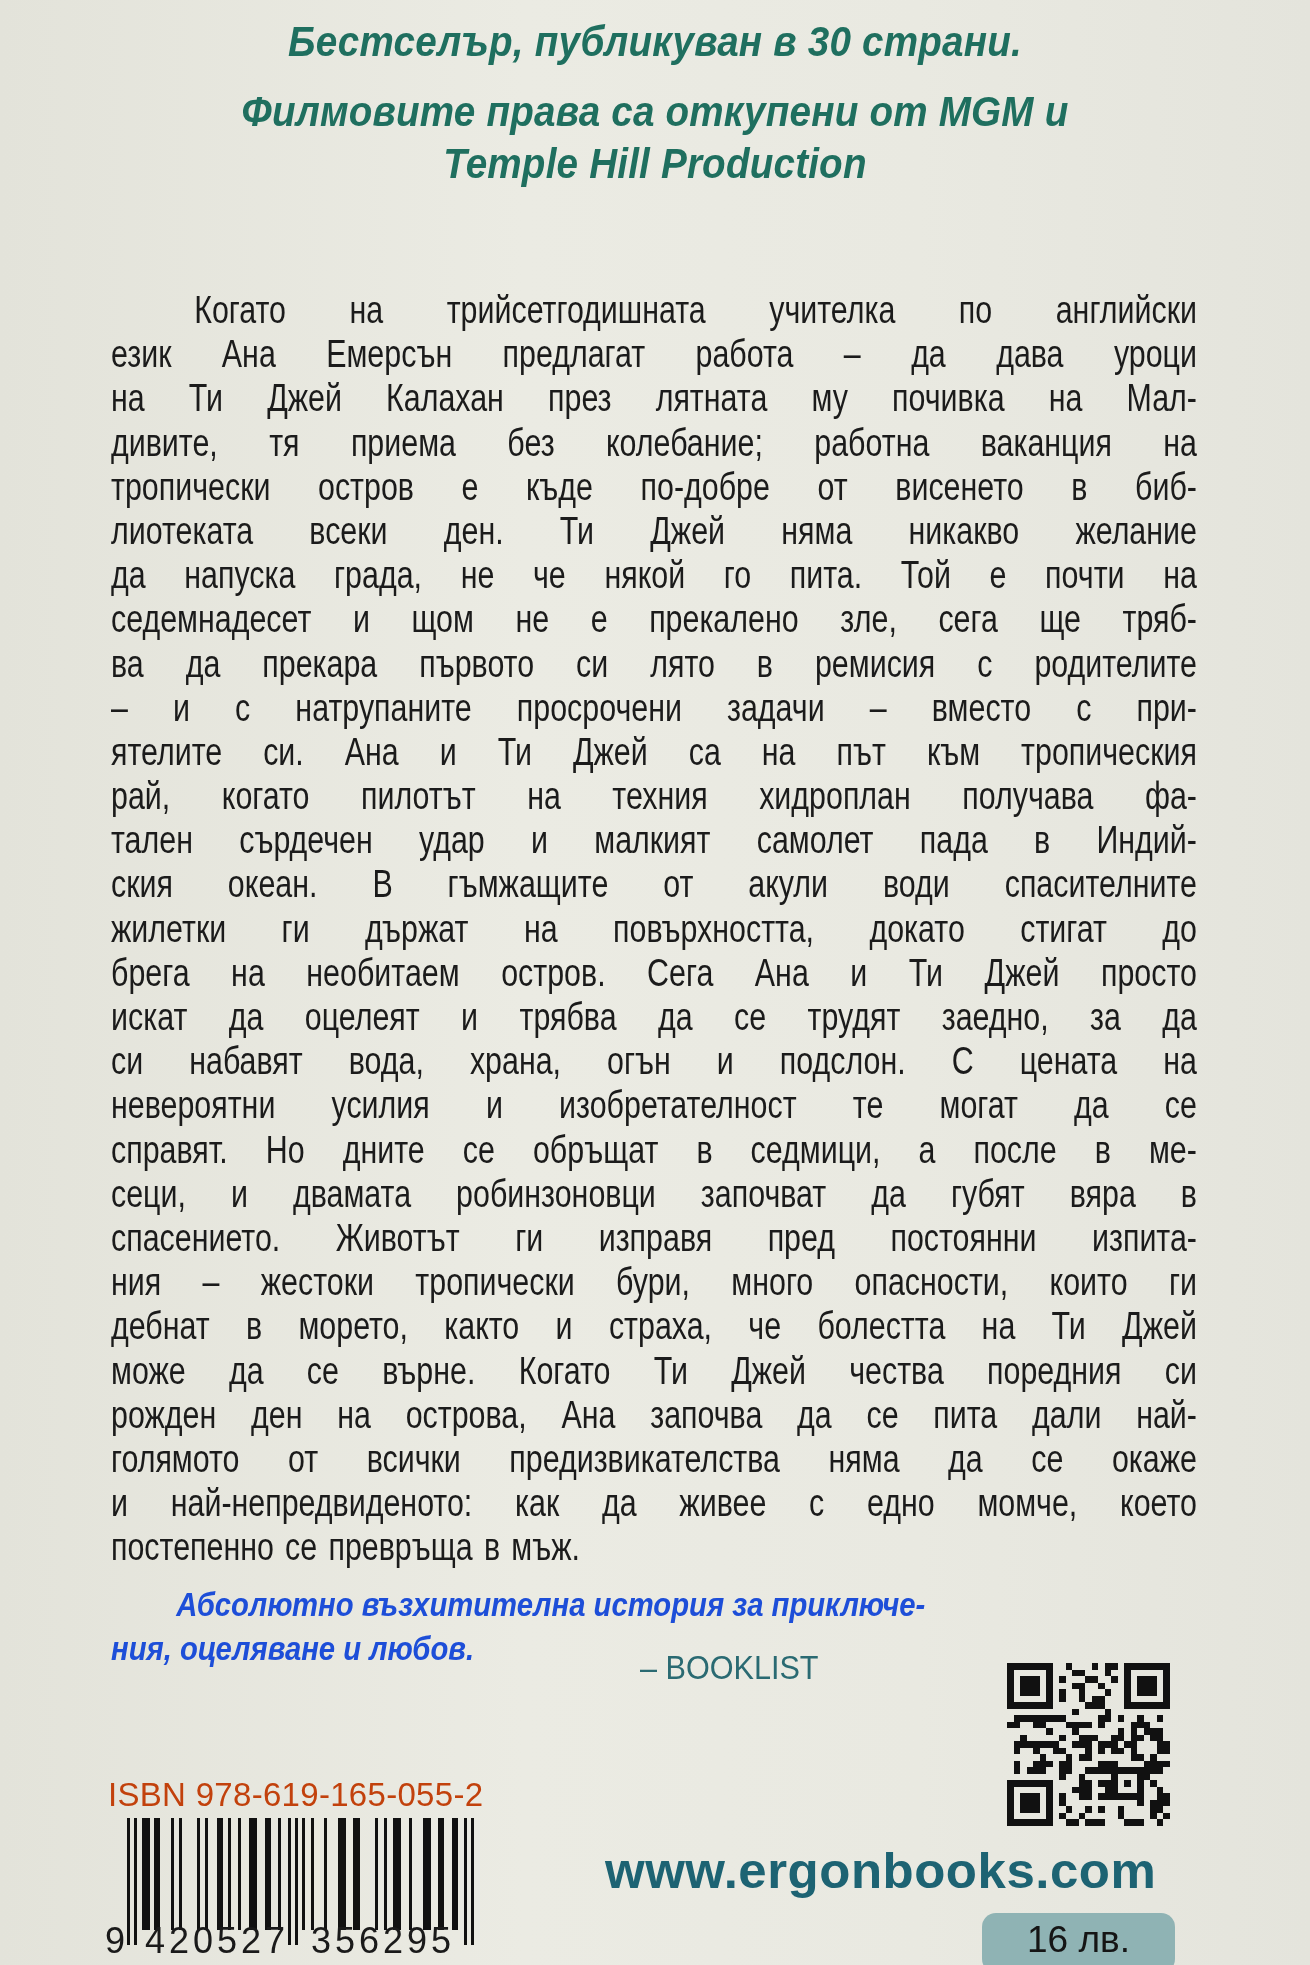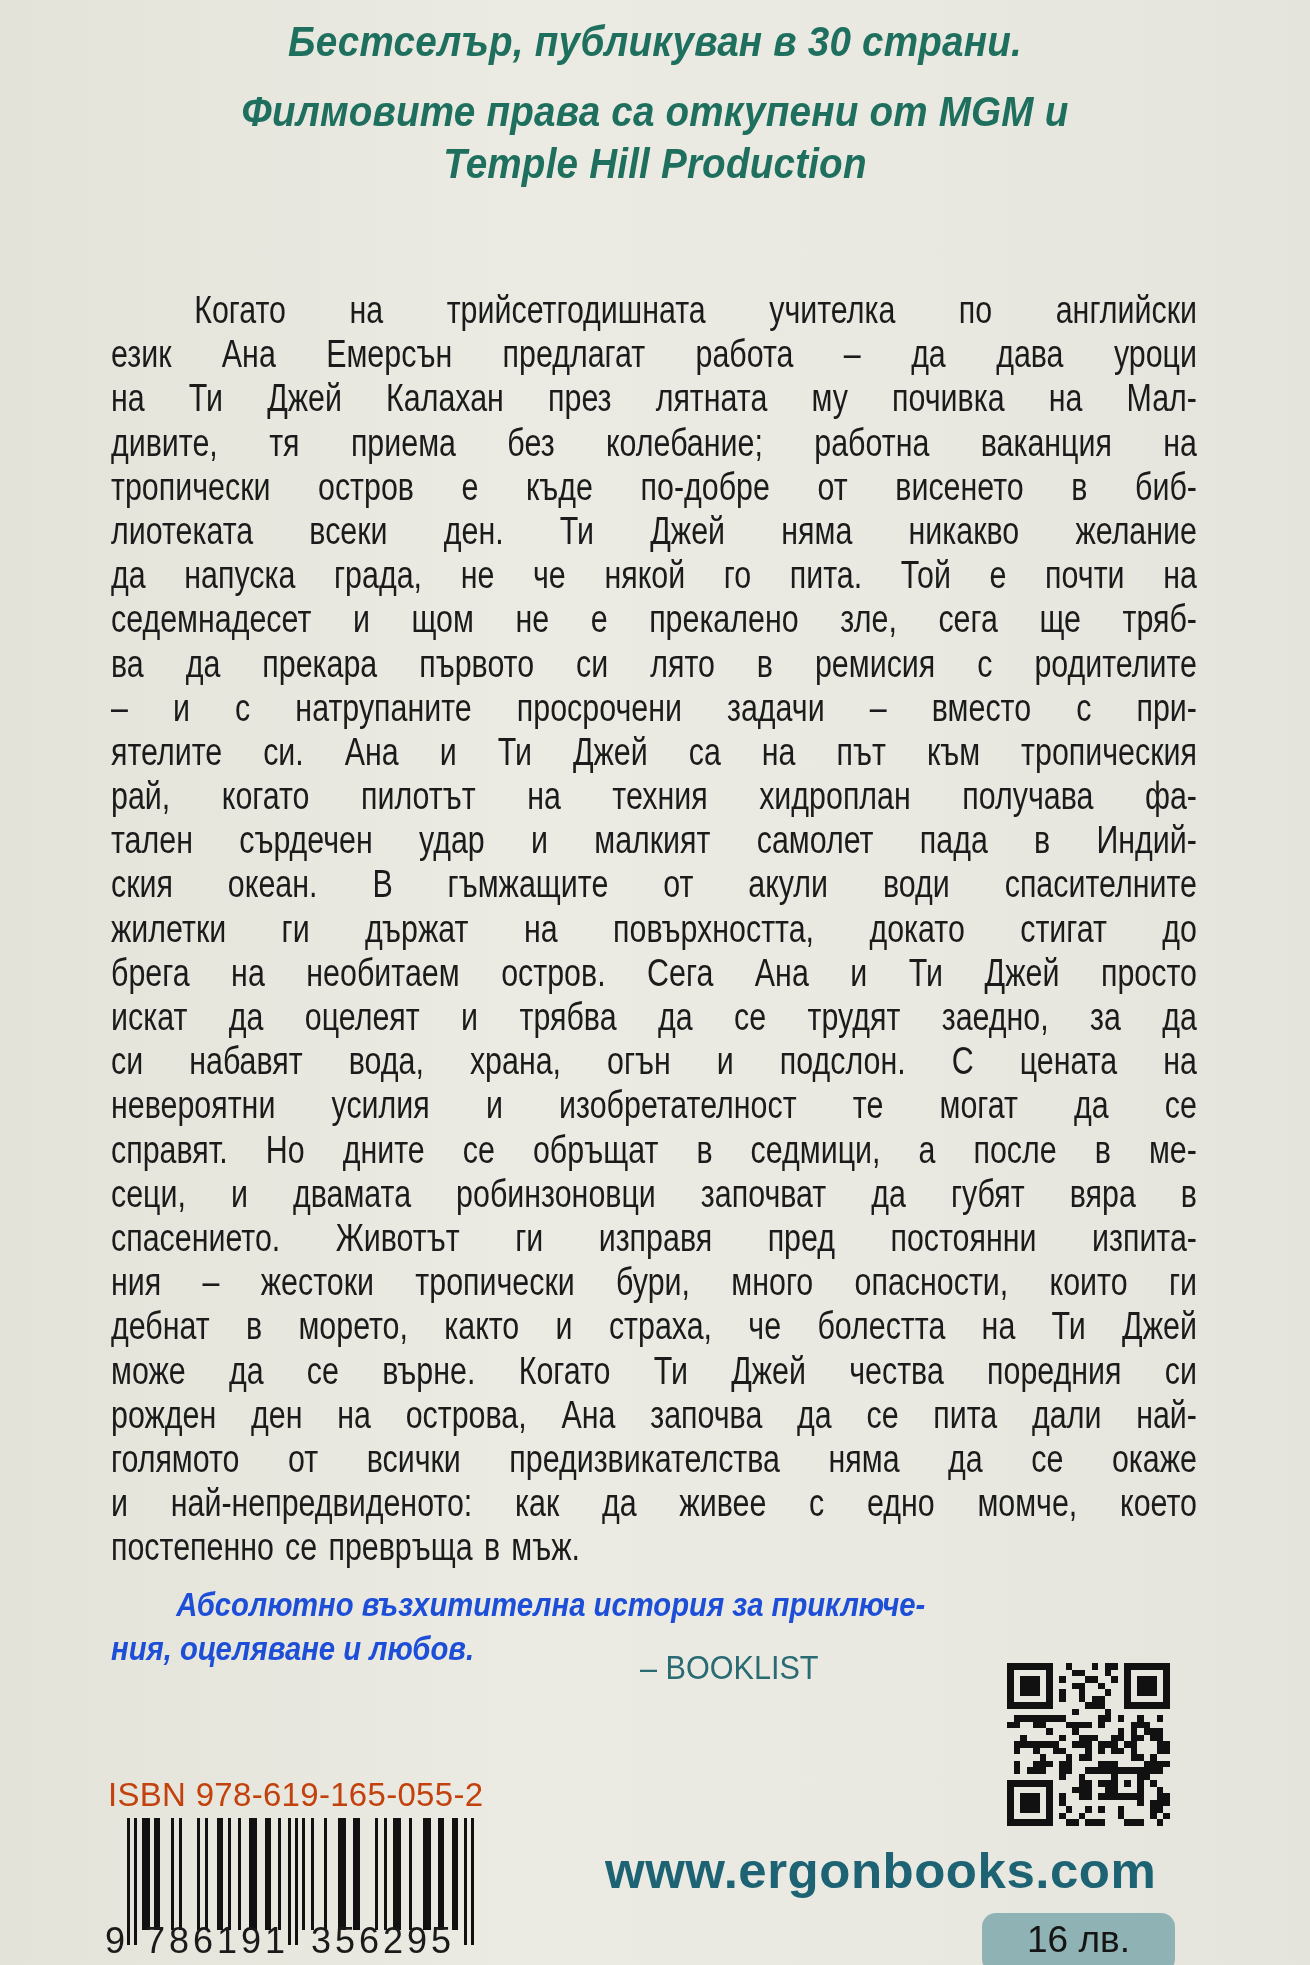--- a/index.html
+++ b/index.html
@@ -1163,20 +1163,20 @@
     <div class="bar" style="left: 257px; width: 3px;"></div>
     <div class="bar" style="left: 266px; width: 8px;"></div>
     <div class="bar" style="left: 282px; width: 3px;"></div>
     <div class="bar" style="left: 296px; width: 8px;"></div>
     <div class="bar" style="left: 311px; width: 6px;"></div>
     <div class="bar" style="left: 325px; width: 6px;"></div>
     <div class="bar guard" style="left: 337px; width: 3px;"></div>
     <div class="bar guard" style="left: 344px; width: 3px;"></div>
   </div>
 <div class="barcode-digits" id="bd-first">9</div>
-<div class="barcode-digits" id="bd-left">786191</div>
+<div class="barcode-digits" id="bd-left">420527</div>
 <div class="barcode-digits" id="bd-right">356295</div>
 
 <div class="website">www.ergonbooks.com</div>
 
 <div class="price-badge">
   <span>16 лв.</span>
 </div>
 
 </body></html>

